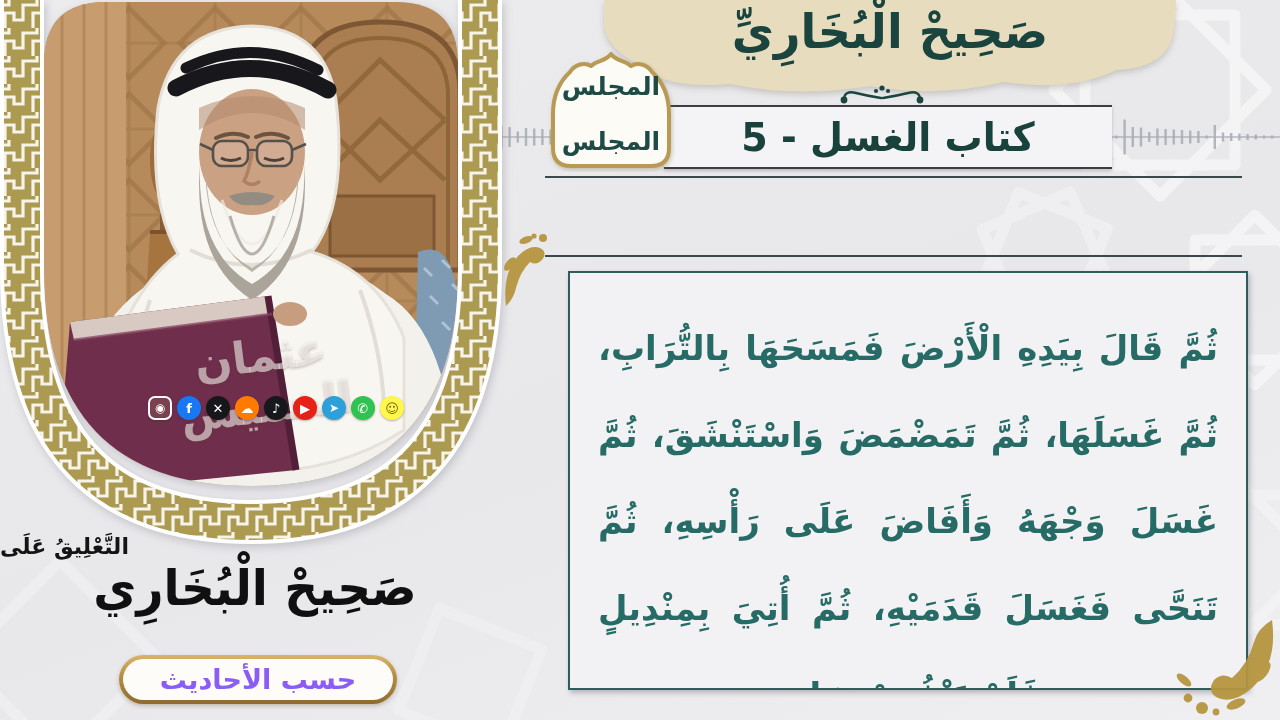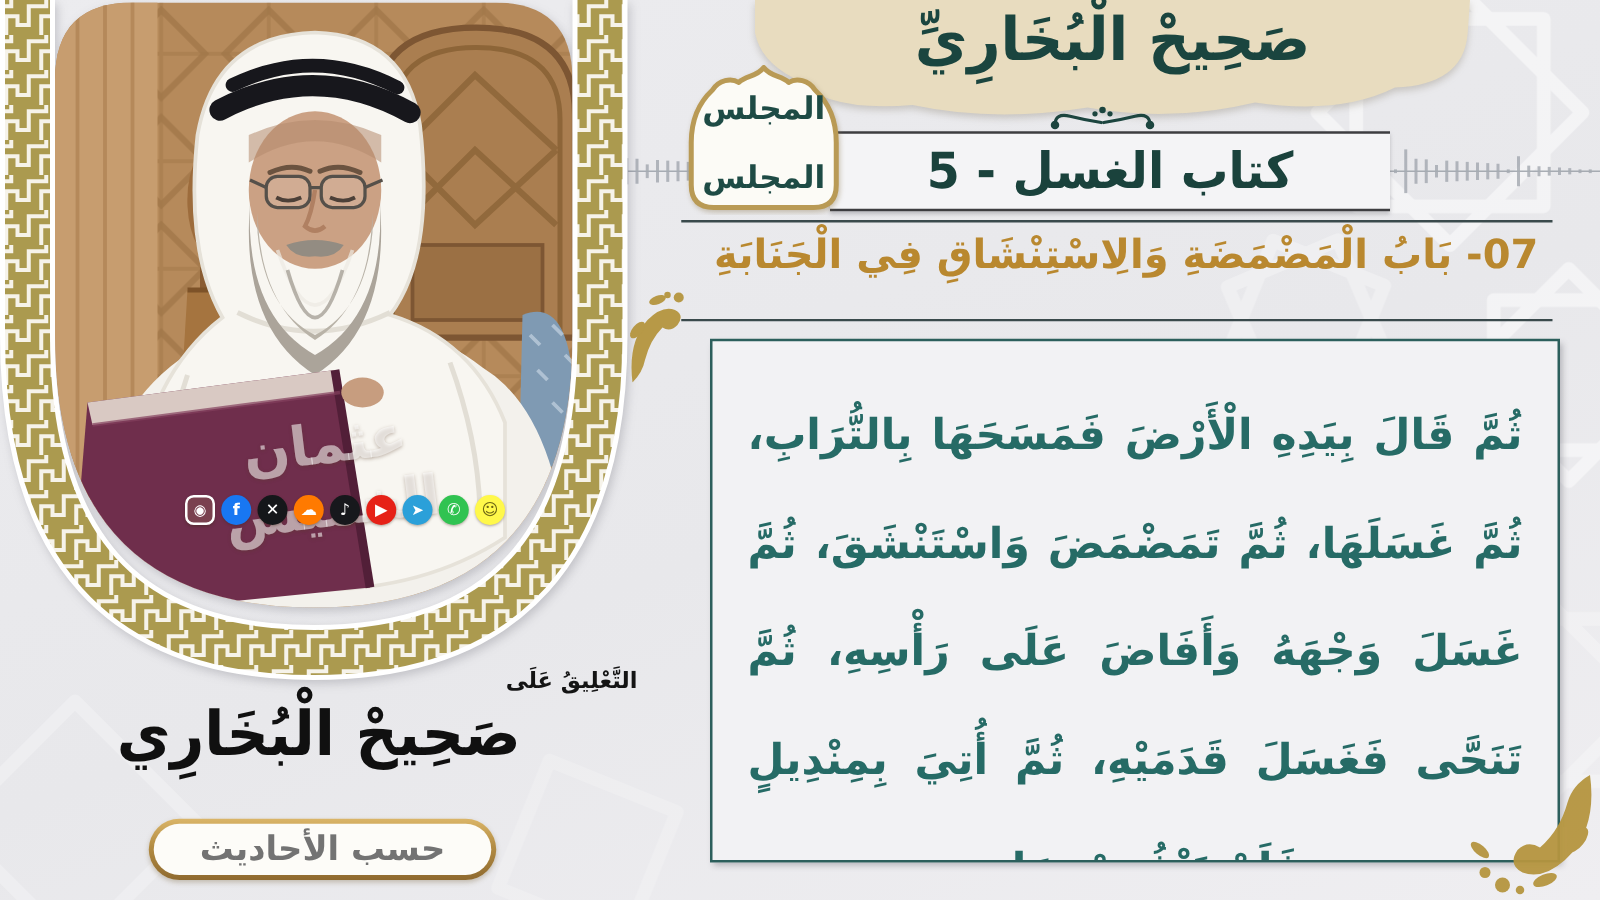--- a/index.html
+++ b/index.html
@@ -29,38 +29,38 @@
   }
   .wm-icon[data-name="instagram-icon"]{border:2px solid #fff;border-radius:7px;font-size:12px;}
   .wm-icon[data-name="telegram-icon"]{font-size:12px;}
   .wm-site{
     position:absolute;left:116px;top:422px;width:310px;text-align:center;z-index:3;
     font-size:15px;font-weight:bold;letter-spacing:.5px;color:rgba(255,255,255,.92);
     text-shadow:0 1px 0 rgba(90,55,25,.9),0 2px 3px rgba(60,40,20,.6);
   }
   
   .caption-small{
-    position:absolute;left:0;top:534px;width:510px;text-align:right;z-index:3;
-    font-size:18px;font-weight:bold;color:#141414;
+    position:absolute;left:0;top:534px;width:510px;text-align:left;z-index:3;
+    font-size:22px;font-weight:bold;color:#141414;
   }
   .caption-large{
     position:absolute;left:0;top:560px;width:510px;text-align:center;z-index:3;
     font-size:47px;font-weight:bold;color:#101010;letter-spacing:-1px;
     transform:scaleY(1.05);
   }
   .bottom-badge{
     position:absolute;left:119px;top:655px;width:278px;height:49px;z-index:4;
     border-radius:25px;padding:4px;
     background:linear-gradient(180deg,#dab568 0%,#b38c43 45%,#8f6a2f 100%);
     box-shadow:0 2px 4px rgba(120,100,60,.35);
   }
   .bottom-badge-inner{
     width:100%;height:100%;border-radius:21px;background:#fdfcf8;
     display:flex;align-items:center;justify-content:center;
-    font-size:27px;font-weight:bold;color:#737373;
+    font-size:27px;font-weight:bold;color:#8b5cf6;
   }
   
   .plaque{position:absolute;left:598px;top:0;width:584px;height:100px;z-index:2;
     filter:drop-shadow(0 3px 3px rgba(120,110,90,.3));}
   .series-title{
     position:absolute;left:620px;top:4px;width:540px;z-index:3;text-align:center;direction:rtl;
     font-size:46px;font-weight:bold;color:#1a453f;transform:scaleY(1.04);
   }
   .title-ornament{position:absolute;left:836px;top:82px;z-index:3;}
   
@@ -368,21 +368,20 @@
       <div class="session-line" data-name="session-badge-line1">المجلس</div>
       <div class="session-line" data-name="session-badge-line2">المجلس</div>
     </div>
   </div>
 
   <div class="book-strip" data-name="book-title-strip">
     <div class="book-title" data-name="book-title" dir="ltr">5 - كتاب الغسل</div>
   </div>
 
   <div class="rule rule-top" data-name="chapter-rule-top"></div>
-  <div class="chapter-title" data-name="chapter-title">07- بَابُ الْمَضْمَضَةِ وَالِاسْتِنْشَاقِ فِي الْجَنَابَةِ</div>
   <div class="rule rule-bottom" data-name="chapter-rule-bottom"></div>
 
   <svg class="flourish flourish-tl" data-name="corner-flourish-top-left" width="54" height="78" viewBox="0 0 54 78">
     <g fill="#b5953f" opacity=".95">
       <path d="M10,78 Q6,46 22,28 Q34,16 44,20 Q52,24 46,32 Q40,38 34,34 Q24,44 20,60 Q18,70 10,78 Z"></path>
       <circle cx="47" cy="10" r="4"></circle>
         <circle cx="38" cy="8" r="2.6"></circle>
       <ellipse cx="14" cy="36" rx="8" ry="4" transform="rotate(-50 14 36)"></ellipse>
       <ellipse cx="30" cy="12" rx="7" ry="3.4" transform="rotate(-20 30 12)"></ellipse>
     </g>

